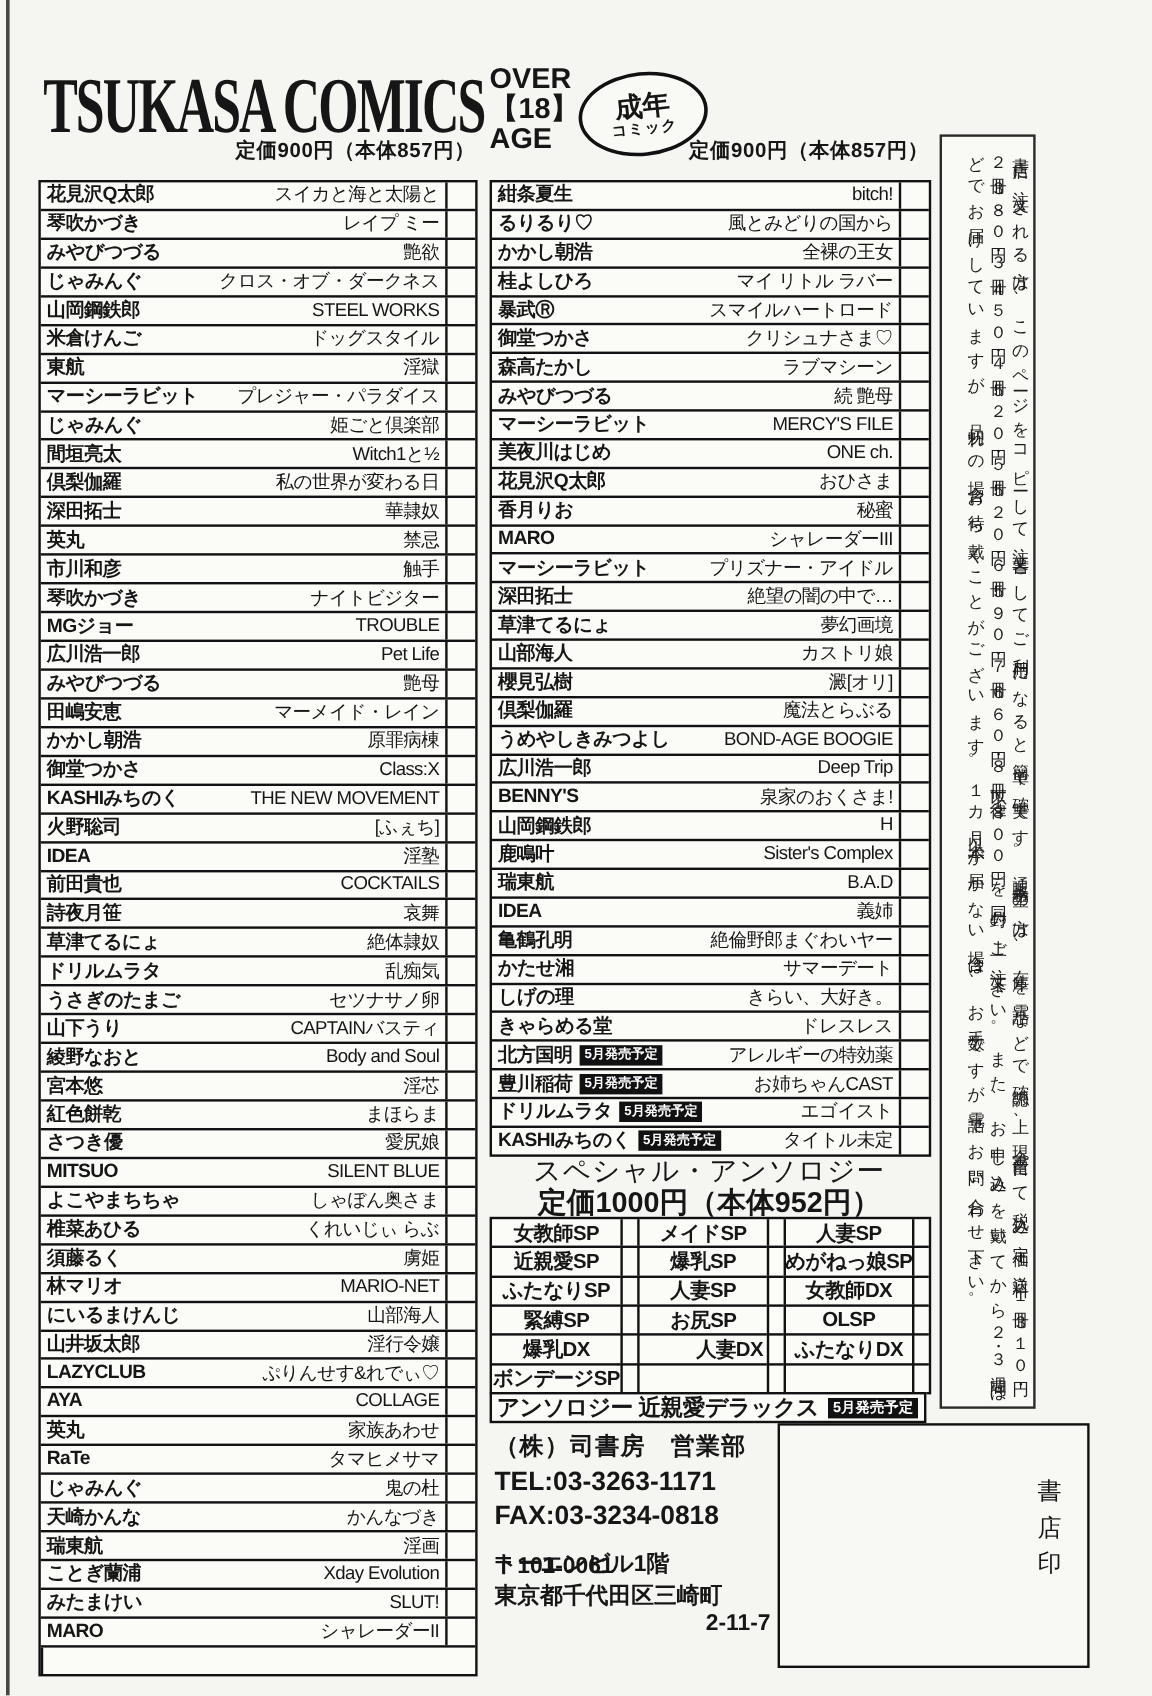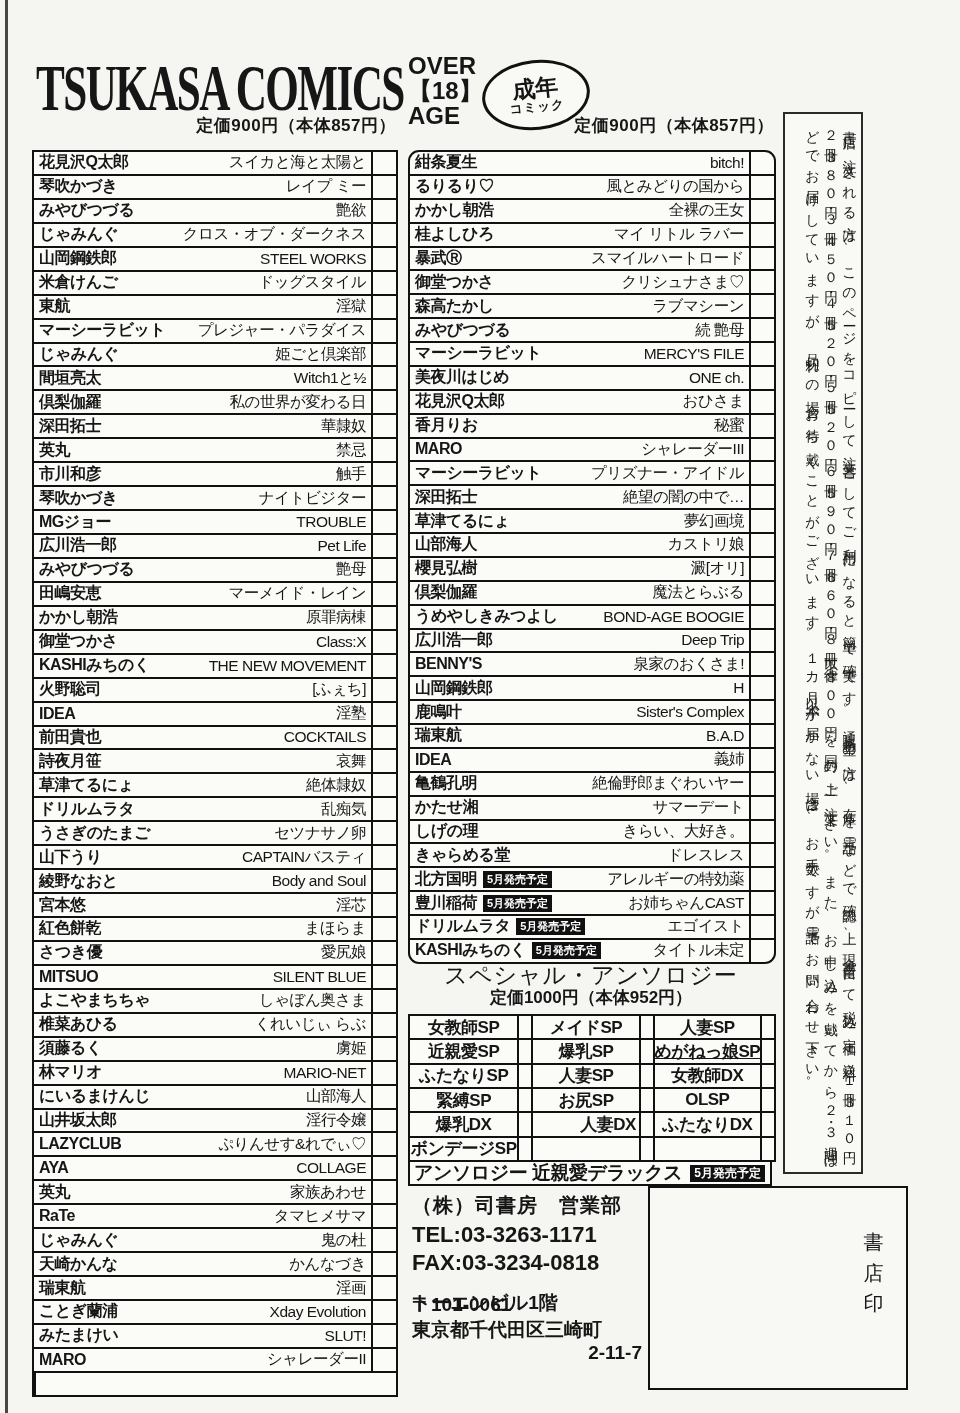--- a/index.html
+++ b/index.html
@@ -21,34 +21,34 @@
     transform:rotate(-6deg);background:#f9f9f5;}
   .oval .l1{font-weight:bold;font-size:23px;line-height:24px;}
   .oval .l2{font-weight:bold;font-size:12.5px;line-height:14px;letter-spacing:1px;}
   .pricebar{position:absolute;font-weight:bold;font-size:17px;text-align:right;letter-spacing:.5px;white-space:nowrap;}
   #price-left{left:32px;width:364px;top:114px;}
   #price-right{left:408px;width:366px;top:114px;}
 
   
   .catalog-table{position:absolute;border:2.5px solid #111;background:#fbfbf8;display:flex;flex-direction:column;}
   #left-table{left:32px;top:150px;width:362px;height:1243px;}
-  #right-table{left:408px;top:150px;width:364px;height:810px;border-radius:11px;}
+  #right-table{left:408px;top:150px;width:364px;height:810px;}
   .row{flex:1;display:flex;align-items:stretch;min-height:0;}
   .row + .row{border-top:2px solid #111;}
   .row .content{flex:1;display:flex;align-items:center;padding:0 5px;overflow:hidden;white-space:nowrap;}
   .row .author{font-weight:bold;font-size:16px;letter-spacing:-.5px;flex:0 0 auto;}
   .row .title{margin-left:auto;font-size:15.5px;letter-spacing:-.5px;flex:0 0 auto;}
   .row .mini{flex:0 0 23px;border-left:2px solid #111;}
   .badge{background:#111;color:#fff;font-size:11px;font-weight:bold;line-height:15px;
     padding:1px 4px;margin-left:6px;white-space:nowrap;flex:0 0 auto;}
 
   
   .anth-head{position:absolute;left:408px;width:366px;text-align:center;white-space:nowrap;}
   #anth-title{top:960px;font-size:23px;letter-spacing:1px;}
-  #anth-price{top:986px;font-size:17px;font-weight:bold;}
+  #anth-price{top:986px;font-size:24px;font-weight:bold;}
   #anth-grid{position:absolute;left:408px;top:1014px;width:364px;height:144px;border:2.5px solid #111;
     background:#fbfbf8;display:grid;grid-template-columns:1fr 14px 1fr 14px 1fr 14px;}
   #anth-grid .cell{display:flex;align-items:center;justify-content:center;
     font-weight:bold;font-size:17px;letter-spacing:-.5px;overflow:hidden;white-space:nowrap;}
   #deluxe-row{position:absolute;left:408px;top:1160px;width:364px;height:26px;border:2.5px solid #111;
     background:#fbfbf8;display:flex;align-items:center;padding:0 4px;box-sizing:border-box;}
   #deluxe-row .lbl{font-weight:bold;font-size:19px;letter-spacing:-.5px;white-space:nowrap;}
   #deluxe-row .badge{font-size:12px;margin-left:8px;}
 
   
@@ -703,21 +703,21 @@
     <div class="cell">女教師SP</div>
     <div style="border-left: 2px solid rgb(17, 17, 17);"></div>
     <div class="cell" style="border-left: 2px solid rgb(17, 17, 17);">メイドSP</div>
     <div style="border-left: 2px solid rgb(17, 17, 17);"></div>
     <div class="cell" style="border-left: 2px solid rgb(17, 17, 17);">人妻SP</div>
     <div style="border-left: 2px solid rgb(17, 17, 17);"></div>
     <div class="cell" style="border-top: 2px solid rgb(17, 17, 17);">近親愛SP</div>
     <div style="border-left: 2px solid rgb(17, 17, 17); border-top: 2px solid rgb(17, 17, 17);"></div>
     <div class="cell" style="border-top: 2px solid rgb(17, 17, 17); border-left: 2px solid rgb(17, 17, 17);">爆乳SP</div>
     <div style="border-left: 2px solid rgb(17, 17, 17); border-top: 2px solid rgb(17, 17, 17);"></div>
-    <div class="cell" style="border-top: 2px solid rgb(17, 17, 17); border-left: 2px solid rgb(17, 17, 17); text-decoration: underline;">めがねっ娘SP</div>
+    <div class="cell" style="border-top: 2px solid rgb(17, 17, 17); border-left: 2px solid rgb(17, 17, 17);">めがねっ娘SP</div>
     <div style="border-left: 2px solid rgb(17, 17, 17); border-top: 2px solid rgb(17, 17, 17);"></div>
     <div class="cell" style="border-top: 2px solid rgb(17, 17, 17);">ふたなりSP</div>
     <div style="border-left: 2px solid rgb(17, 17, 17); border-top: 2px solid rgb(17, 17, 17);"></div>
     <div class="cell" style="border-top: 2px solid rgb(17, 17, 17); border-left: 2px solid rgb(17, 17, 17);">人妻SP</div>
     <div style="border-left: 2px solid rgb(17, 17, 17); border-top: 2px solid rgb(17, 17, 17);"></div>
     <div class="cell" style="border-top: 2px solid rgb(17, 17, 17); border-left: 2px solid rgb(17, 17, 17);">女教師DX</div>
     <div style="border-left: 2px solid rgb(17, 17, 17); border-top: 2px solid rgb(17, 17, 17);"></div>
     <div class="cell" style="border-top: 2px solid rgb(17, 17, 17);">緊縛SP</div>
     <div style="border-left: 2px solid rgb(17, 17, 17); border-top: 2px solid rgb(17, 17, 17);"></div>
     <div class="cell" style="border-top: 2px solid rgb(17, 17, 17); border-left: 2px solid rgb(17, 17, 17);">お尻SP</div>

